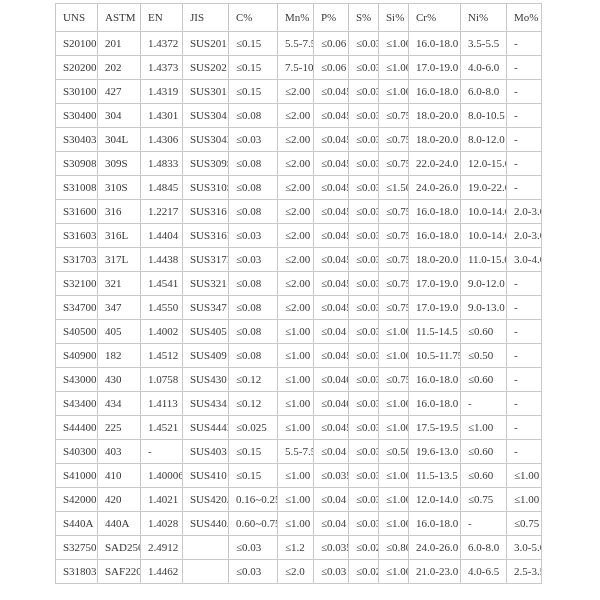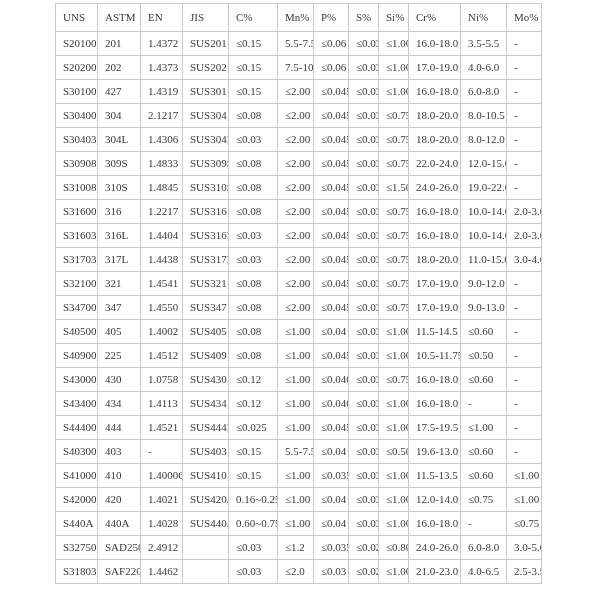--- a/index.html
+++ b/index.html
@@ -117,21 +117,21 @@
           <td>≤0.045</td>
           <td>≤0.03</td>
           <td>≤1.00</td>
           <td>16.0-18.0</td>
           <td>6.0-8.0</td>
           <td>-</td>
         </tr>
         <tr>
           <td>S30400</td>
           <td>304</td>
-          <td>2.1217</td>
+          <td>1.4301</td>
           <td>SUS304</td>
           <td>≤0.08</td>
           <td>≤2.00</td>
           <td>≤0.045</td>
           <td>≤0.03</td>
           <td>≤0.75</td>
           <td>18.0-20.0</td>
           <td>8.0-10.5</td>
           <td>-</td>
         </tr>
@@ -256,21 +256,21 @@
           <td>≤1.00</td>
           <td>≤0.04</td>
           <td>≤0.03</td>
           <td>≤1.00</td>
           <td>11.5-14.5</td>
           <td>≤0.60</td>
           <td>-</td>
         </tr>
         <tr>
           <td>S40900</td>
-          <td>225</td>
+          <td>182</td>
           <td>1.4512</td>
           <td>SUS409</td>
           <td>≤0.08</td>
           <td>≤1.00</td>
           <td>≤0.045</td>
           <td>≤0.03</td>
           <td>≤1.00</td>
           <td>10.5-11.75</td>
           <td>≤0.50</td>
           <td>-</td>
@@ -298,21 +298,21 @@
           <td>≤1.00</td>
           <td>≤0.040</td>
           <td>≤0.03</td>
           <td>≤1.00</td>
           <td>16.0-18.0</td>
           <td>-</td>
           <td>-</td>
         </tr>
         <tr>
           <td>S44400</td>
-          <td>444</td>
+          <td>225</td>
           <td>1.4521</td>
           <td>SUS444L</td>
           <td>≤0.025</td>
           <td>≤1.00</td>
           <td>≤0.045</td>
           <td>≤0.03</td>
           <td>≤1.00</td>
           <td>17.5-19.5</td>
           <td>≤1.00</td>
           <td>-</td>

